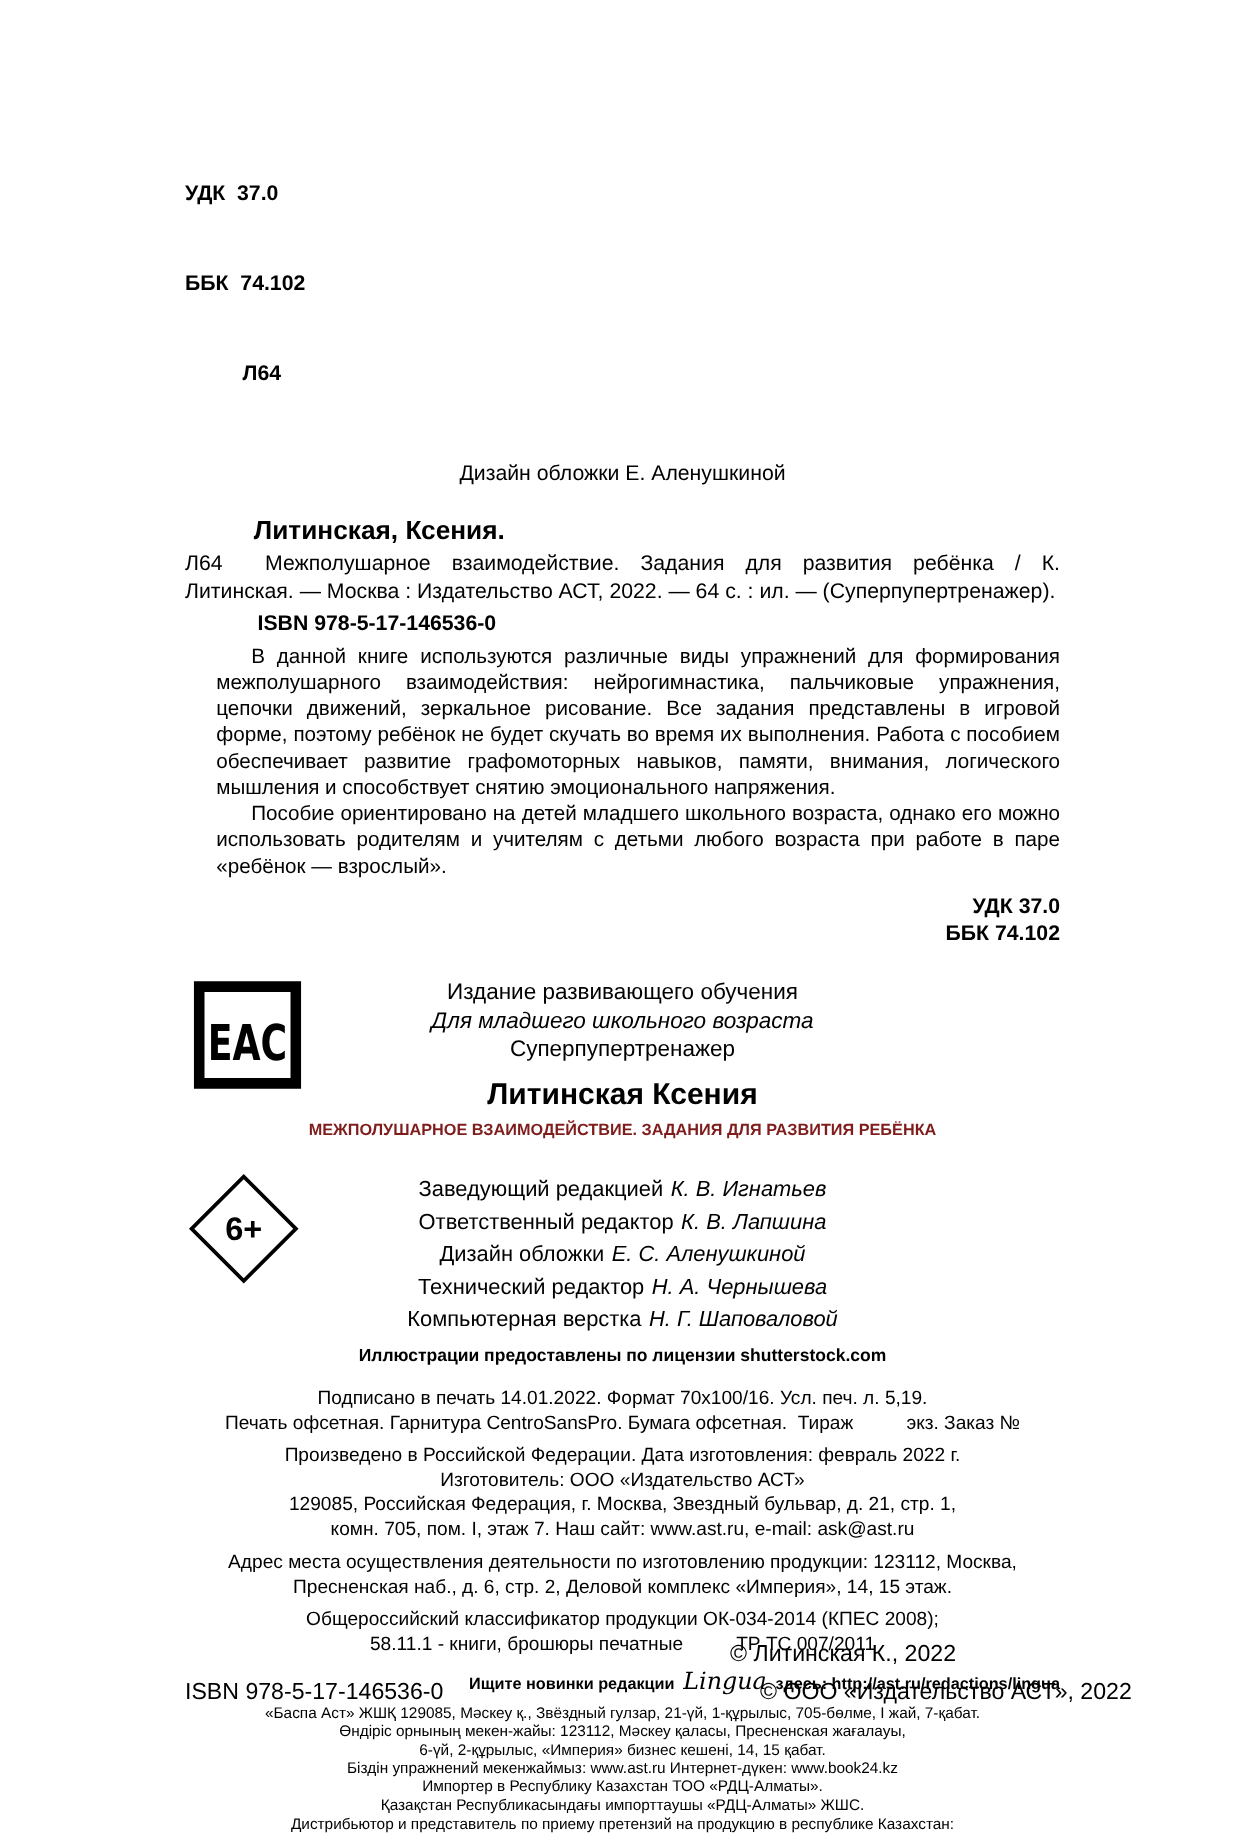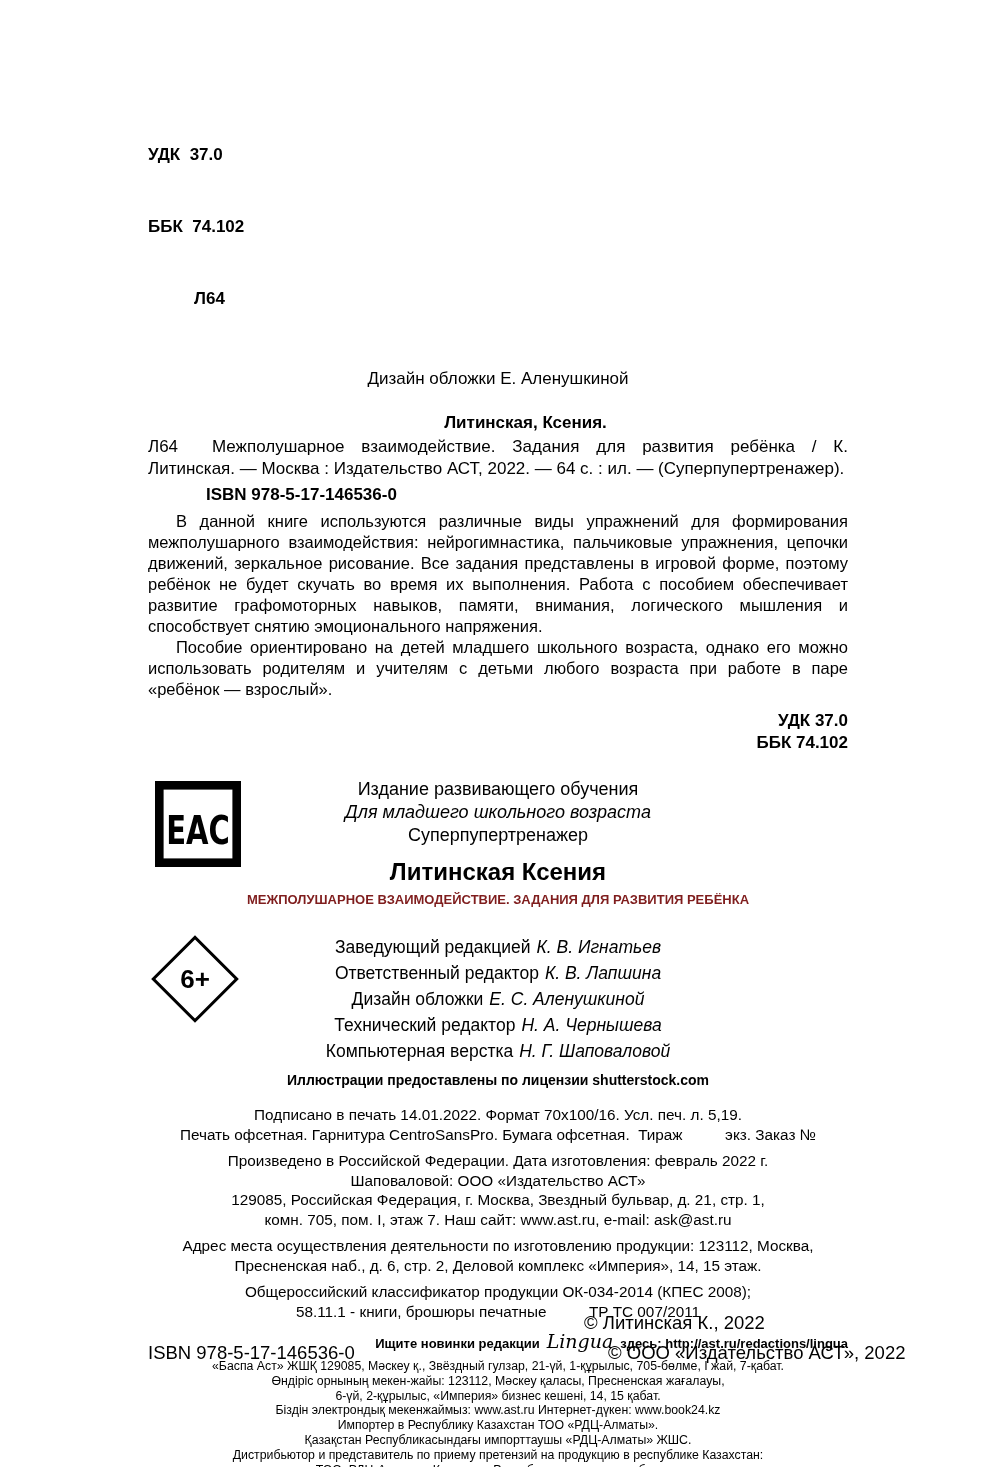--- a/index.html
+++ b/index.html
@@ -17,28 +17,28 @@
     padding: 95px 92px 0 148px;
   }
   .prewrap { white-space: pre-wrap; }
   .center { text-align: center; }
 
   .top-codes { font-size: 17px; font-weight: bold; line-height: 24px; }
   .l64-top { padding-left: 46px; }
 
   .cover-design { margin-top: 10px; font-size: 17px; text-align: center; }
 
-  .author-line { margin-top: 24px; padding-left: 55px; font-weight: bold; font-size: 17px; text-align: center; }
+  .author-line { margin-top: 24px; padding-left: 55px; font-weight: bold; font-size: 21px; }
 
   .bib-entry { margin-top: 3px; font-size: 17px; line-height: 21.5px; text-align: justify; }
   .bib-code { display: inline-block; width: 64px; }
 
   .isbn-line { margin-top: 6px; margin-bottom: 6px; padding-left: 58px; font-weight: bold; font-size: 17px; }
 
-  .annotation { font-size: 16.5px; line-height: 21px; text-align: justify; text-indent: 28px; }
+  .annotation { font-size: 16.5px; line-height: 21px; text-align: justify; text-indent: 28px; margin-left: 25px; }
 
   .right-codes { margin-top: 10px; text-align: right; font-weight: bold; font-size: 17px; line-height: 22px; }
 
   .edition-block { margin-top: 24px; position: relative; min-height: 95px; }
   .eac-badge { position: absolute; left: 7px; top: 2px; width: 86px; height: 88px; }
   .ed-line { font-size: 18px; line-height: 23px; }
   .ed-italic { font-style: italic; }
   .ed-author { margin-top: 13px; font-weight: bold; font-size: 24px; line-height: 23px; }
   .ed-title { margin-top: 5px; font-weight: bold; font-size: 13px; line-height: 24px; color: #7f1d1d; }
 
@@ -117,21 +117,21 @@
     <div class="illustrations center">Иллюстрации предоставлены по лицензии shutterstock.com</div>
   </div>
 
   <div class="print-block">
     <div class="pgroup">
       <div>Подписано в печать 14.01.2022. Формат 70х100/16. Усл. печ. л. 5,19.</div>
       <div class="prewrap">Печать офсетная. Гарнитура CentroSansPro. Бумага офсетная.  Тираж          экз. Заказ №</div>
     </div>
     <div class="pgroup">
       <div>Произведено в Российской Федерации. Дата изготовления: февраль 2022 г.</div>
-      <div>Шаповаловой: ООО «Издательство АСТ»</div>
+      <div>Изготовитель: ООО «Издательство АСТ»</div>
       <div>129085, Российская Федерация, г. Москва, Звездный бульвар, д. 21, стр. 1,</div>
       <div>комн. 705, пом. I, этаж 7. Наш сайт: www.ast.ru, e-mail: ask@ast.ru</div>
     </div>
     <div class="pgroup">
       <div>Адрес места осуществления деятельности по изготовлению продукции: 123112, Москва,</div>
       <div>Пресненская наб., д. 6, стр. 2, Деловой комплекс «Империя», 14, 15 этаж.</div>
     </div>
     <div class="pgroup">
       <div>Общероссийский классификатор продукции ОК-034-2014 (КПЕС 2008);</div>
       <div class="prewrap">58.11.1 - книги, брошюры печатные          ТР ТС 007/2011</div>
@@ -139,21 +139,21 @@
   </div>
 
   <div class="lingua-line">
     <span>Ищите новинки редакции</span><span class="lingua-logo">Lingua</span><span>здесь: http://ast.ru/redactions/lingua</span>
   </div>
 
   <div class="kazakh-block">
     <div>«Баспа Аст» ЖШҚ 129085, Мәскеу қ., Звёздный гулзар, 21-үй, 1-құрылыс, 705-бөлме, I жай, 7-қабат.</div>
     <div>Өндіріс орнының мекен-жайы: 123112, Мәскеу қаласы, Пресненская жағалауы,</div>
     <div>6-үй, 2-құрылыс, «Империя» бизнес кешені, 14, 15 қабат.</div>
-    <div>Біздін электрондық мекенжаймыз: www.ast.ru Интернет-дүкен: www.book24.kz</div>
+    <div>Біздін упражнений мекенжаймыз: www.ast.ru Интернет-дүкен: www.book24.kz</div>
     <div>Импортер в Республику Казахстан ТОО «РДЦ-Алматы».</div>
     <div>Қазақстан Республикасындағы импорттаушы «РДЦ-Алматы» ЖШС.</div>
     <div>Дистрибьютор и представитель по приему претензий на продукцию в республике Казахстан:</div>
     <div>ТОО«РДЦ-Алматы»  Қазақстан Республикасында дистрибьютор</div>
 
   </div>
 
   <div class="footer">
     <div class="footer-copy1">© Литинская К., 2022</div>
     <div class="footer-isbn">ISBN 978-5-17-146536-0</div>

